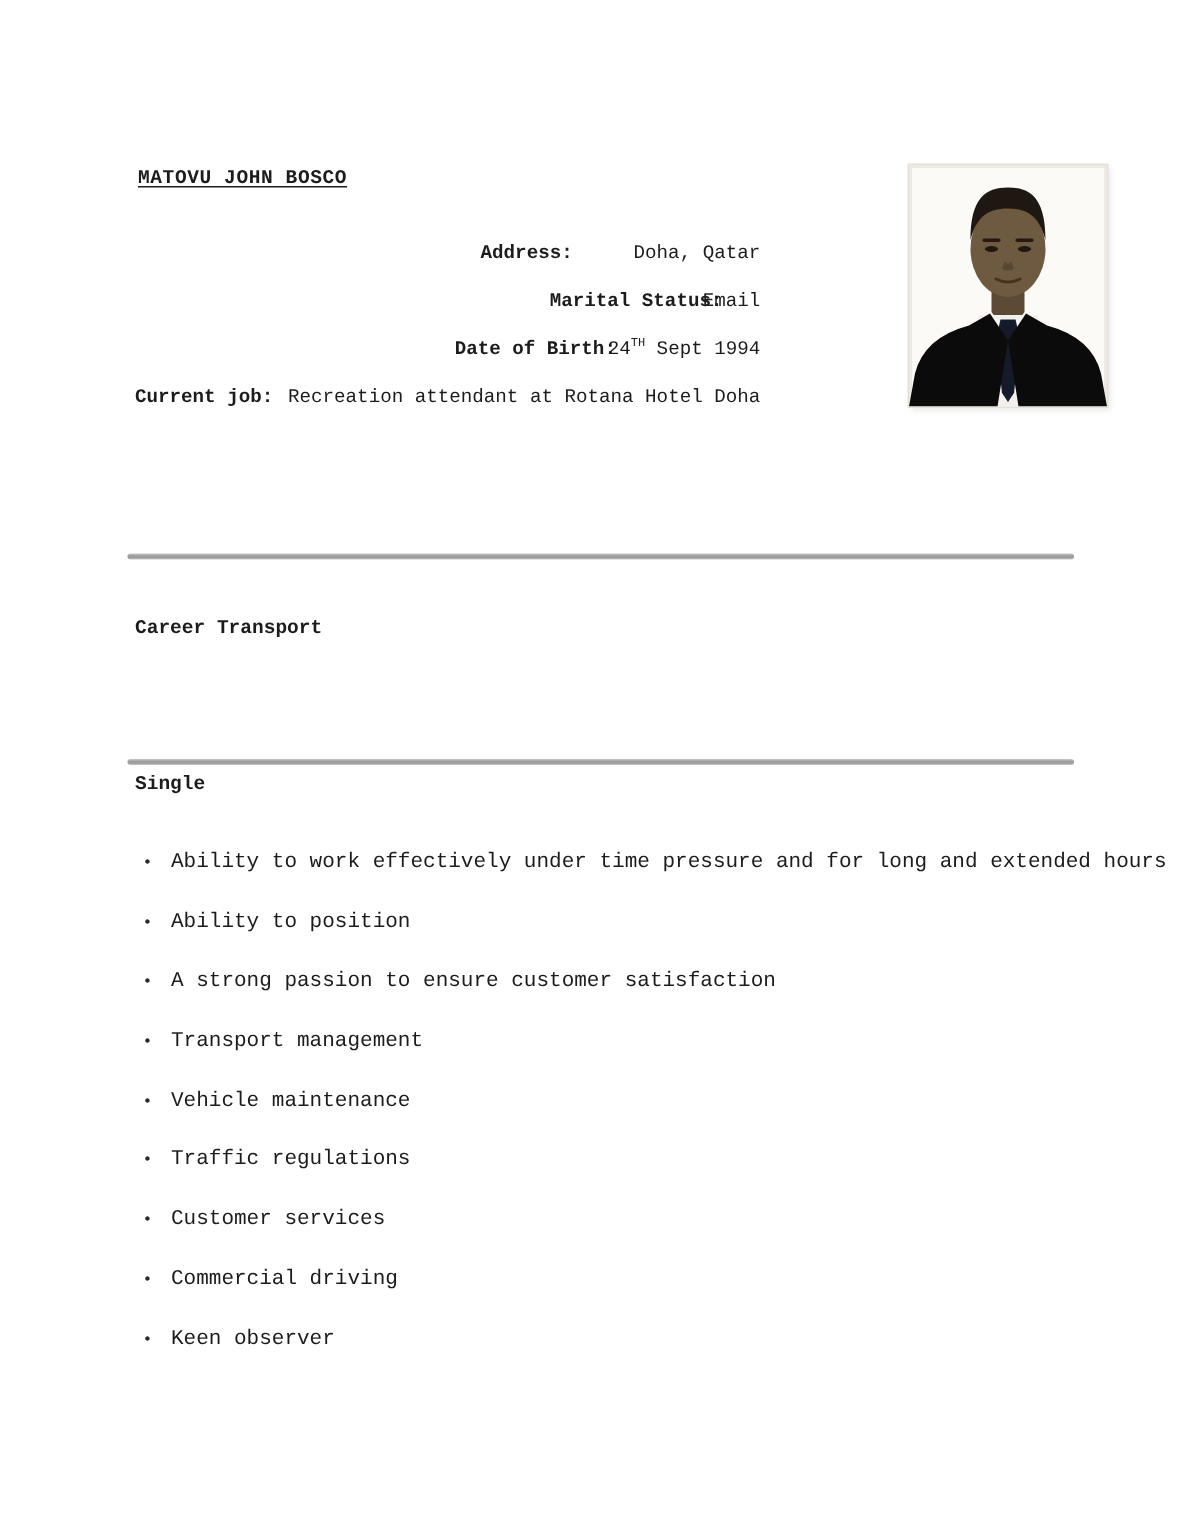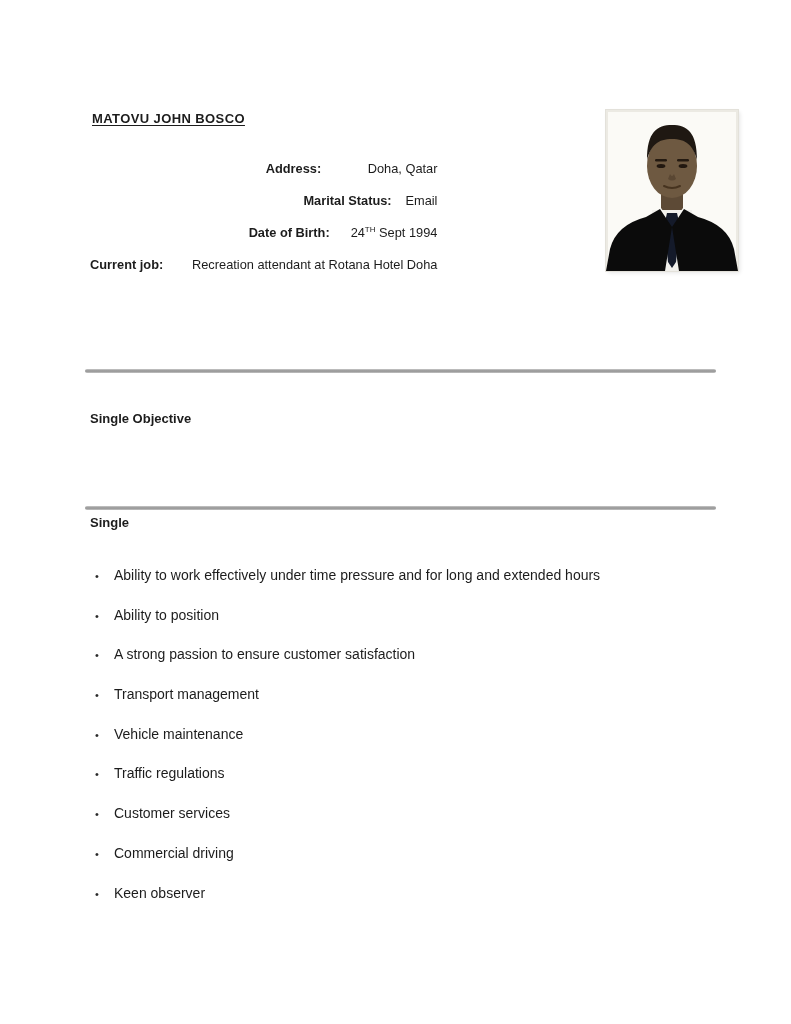--- a/index.html
+++ b/index.html
@@ -1,19 +1,19 @@
 <!DOCTYPE html>
 <html><head>
 <meta charset="utf-8">
 <style>
   * { margin:0; padding:0; box-sizing:border-box; }
   html,body { background:#ffffff; }
   .page {
     position:relative; width:791px; height:1024px; background:#ffffff;
-    font-family:Liberation Sans, sans-serif; color:#1c1c1c;
+    font-family:Liberation Mono, monospace; color:#1c1c1c;
     overflow:hidden; margin:0 auto;
   }
   .name {
     position:absolute; left:92px; top:111px;
     font-size:13px; font-weight:bold; letter-spacing:0.4px;
     text-decoration:underline; text-underline-offset:2px;
   }
   .details { position:absolute; left:90px; top:161px; }
   .detail-row { display:flex; height:32px; align-items:flex-start;justify-content:flex-end; }
   .detail-label { width:102px; font-weight:bold; font-size:12.8px; white-space:nowrap; }
@@ -96,21 +96,21 @@
       <span class="detail-value"><span>24</span><sup class="ord">TH</sup><span> Sept 1994</span></span>
     </div>
     <div class="detail-row">
       <span class="detail-label">Current job:</span>
       <span class="detail-value">Recreation attendant at Rotana Hotel Doha</span>
     </div>
   </div>
 
   <div class="divider divider-1"></div>
 
-  <div class="section-title career-title">Single Objective</div>
+  <div class="section-title career-title">Career Transport</div>
 
   <div class="divider divider-2"></div>
 
   <div class="section-title skills-title">Single</div>
 
   <ul class="skills-list">
     <li class="skill-item">
       <span class="bullet">•</span>
       <span class="skill-text">Ability to work effectively under time pressure and for long and extended hours</span>
     </li>

